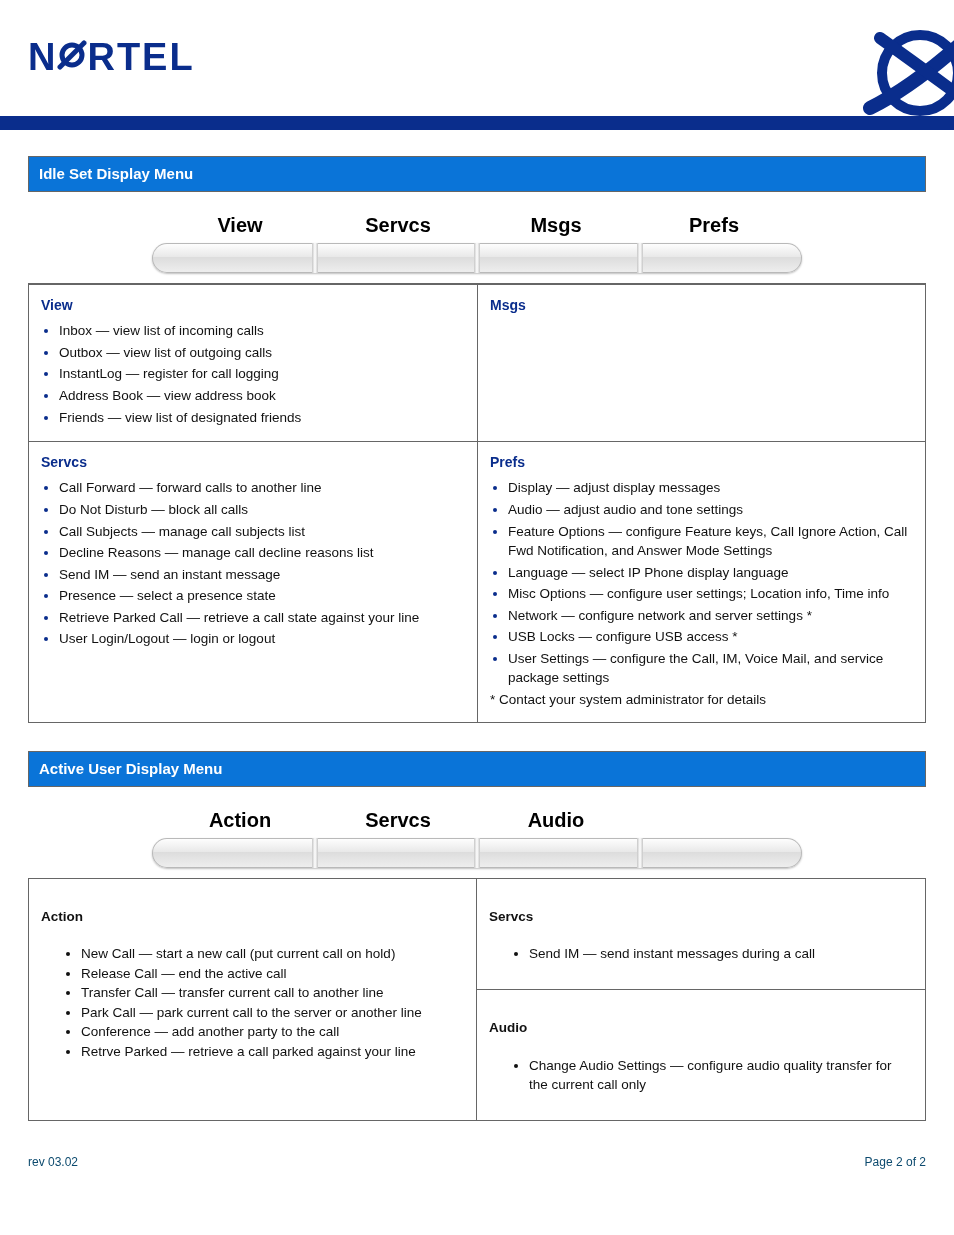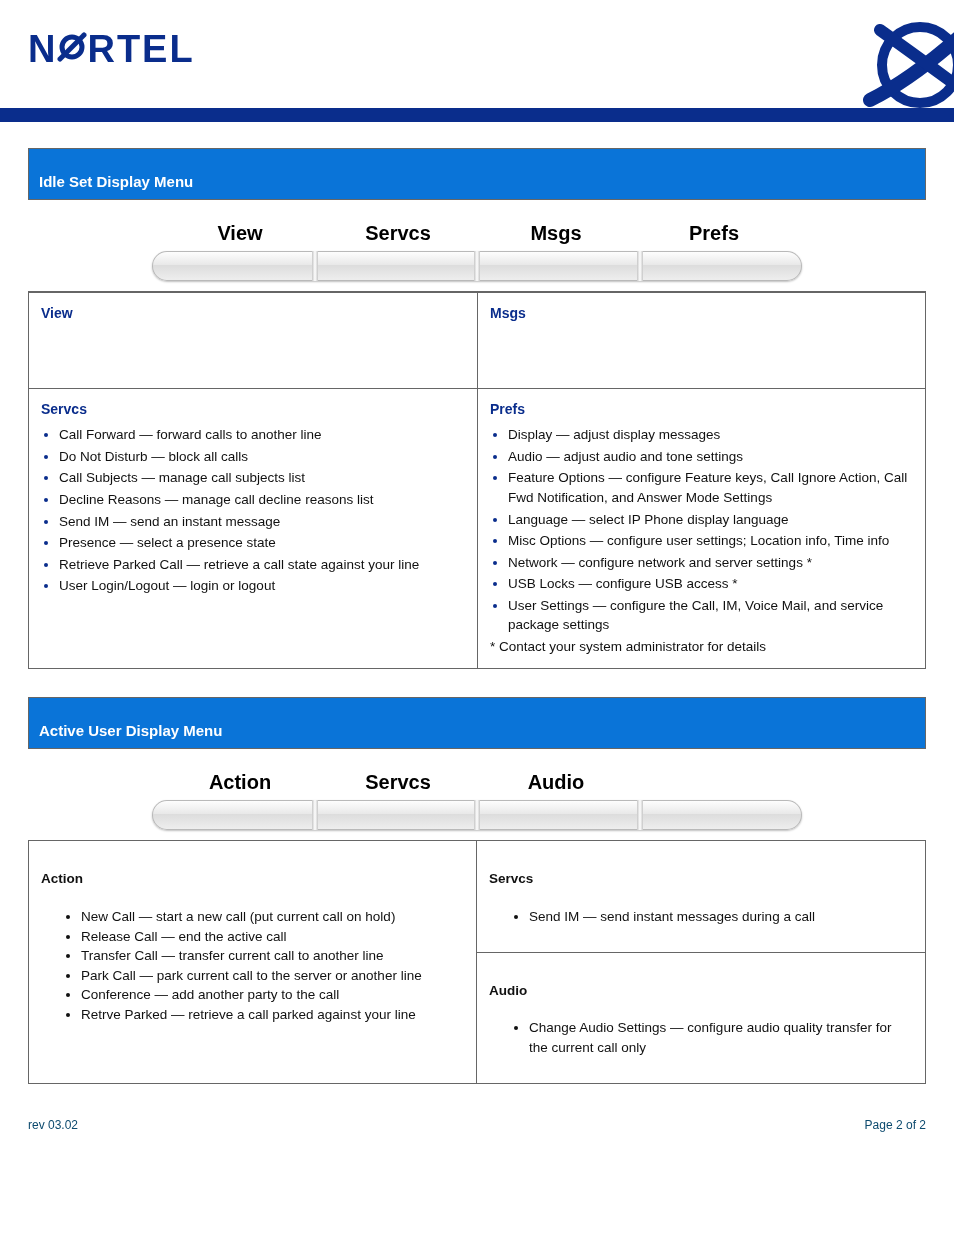--- a/index.html
+++ b/index.html
@@ -13,20 +13,21 @@
   .page {
     position: relative;
     width: 954px;
     box-sizing: border-box;
   }
 
   
   .header {
     position: relative;
     height: 108px;
+    margin-top: 8px;
   }
   .wordmark {
     position: absolute;
     left: 28px;
     top: 28px;
     font-size: 38px;
     font-weight: 800;
     letter-spacing: 2px;
     color: #0a2d8c;
     font-family: Arial, Helvetica, sans-serif;
@@ -59,21 +60,21 @@
   
   .section-box {
     border: 1px solid #666;
     background: #ffffff;
   }
   .section-title {
     background: #0a74d8;
     color: #ffffff;
     font-weight: 700;
     font-size: 15px;
-    padding: 24px 10px 9px 10px;
+    padding: 8px 10px 9px 10px;
   }
 
   
   .softkeys-wrap {
     margin: 22px auto 10px auto;
     width: 650px;
     position: relative;
   }
   .softkey-labels {
     display: flex;
@@ -227,20 +228,27 @@
         <div class="softkey"></div>
         <div class="softkey"></div>
         <div class="softkey"></div>
       </div>
     </div>
 
     <div class="grid2 standalone">
 
       <div class="cell">
         <h4>View</h4>
+        <ul>
+          <li>Inbox — view list of incoming calls</li>
+          <li>Outbox — view list of outgoing calls</li>
+          <li>InstantLog — register for call logging</li>
+          <li>Address Book — view address book</li>
+          <li>Friends — view list of designated friends</li>
+        </ul>
       </div>
       <div class="cell">
         <h4>Msgs</h4>
       </div>
 
       <div class="cell">
         <h4>Servcs</h4>
         <ul>
           <li>Call Forward — forward calls to another line</li>
           <li>Do Not Disturb — block all calls</li>

